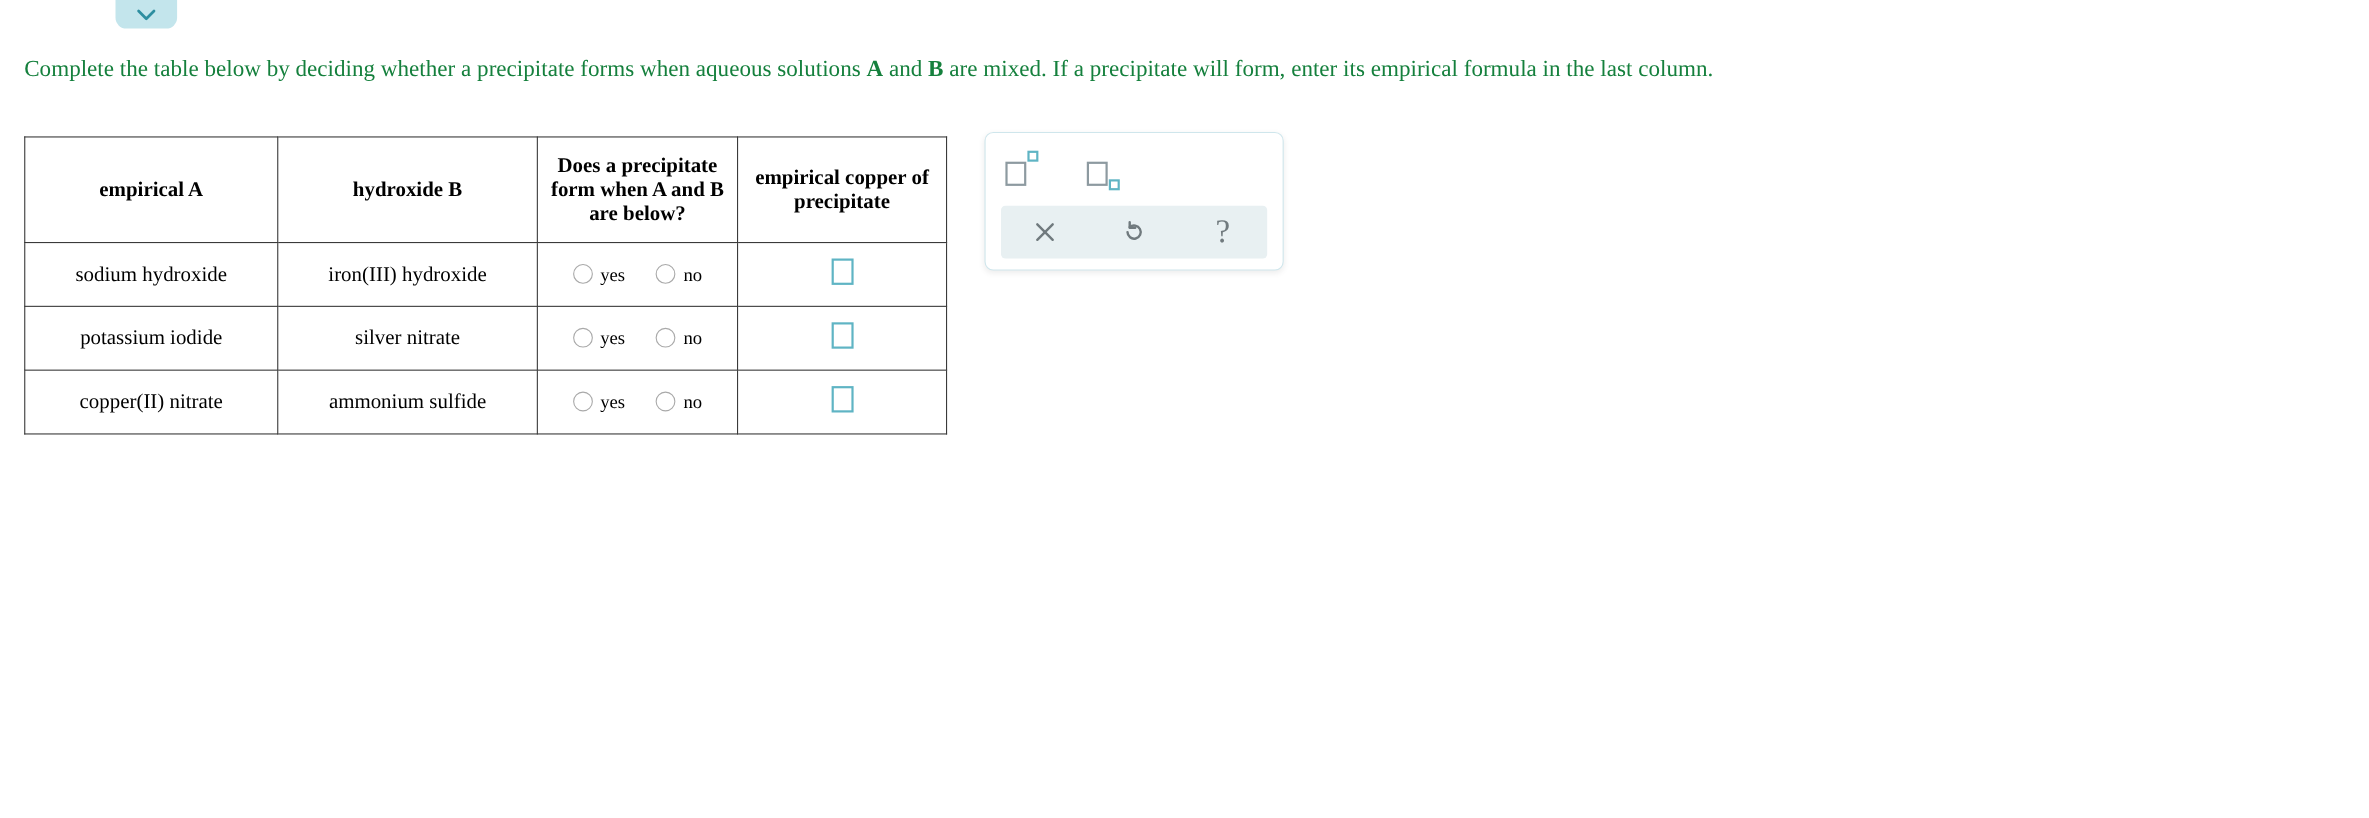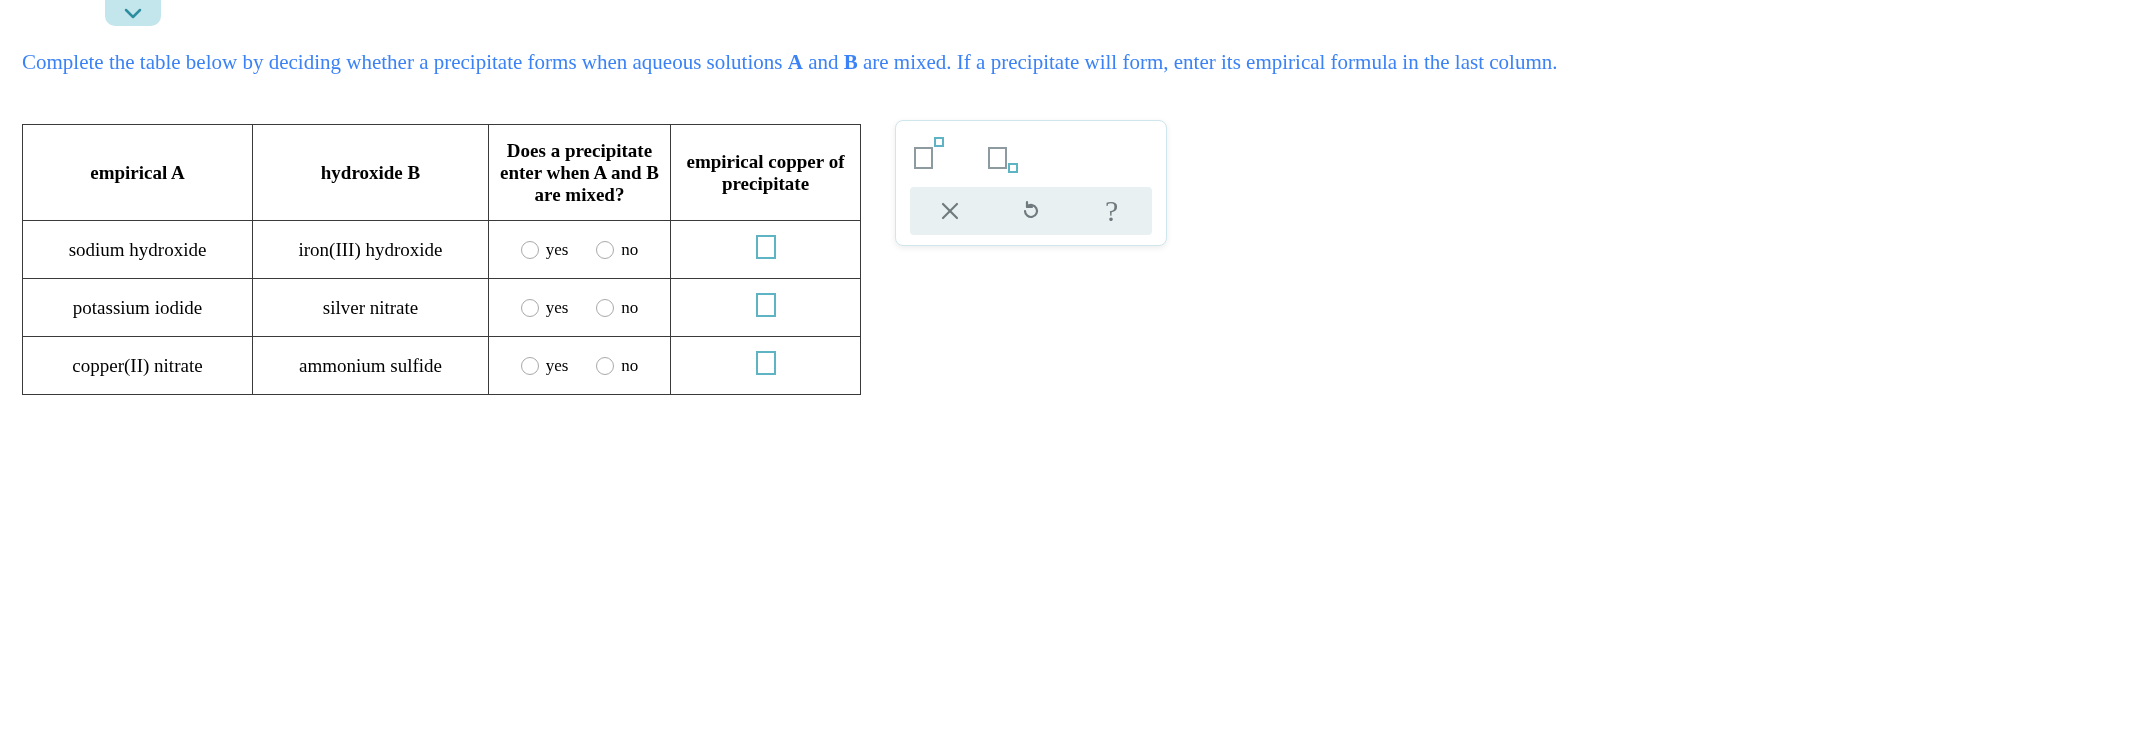--- a/index.html
+++ b/index.html
@@ -26,21 +26,21 @@
     background: #c3e5ec;
     border-radius: 0 0 10px 10px;
     display: flex;
     align-items: center;
     justify-content: center;
   }
   .collapse-tab svg { display: block; }
   .instructions {
     padding-top: 48px;
     font-size: 21px;
-    color: #3b82f6;
+    color: #15803d;
     line-height: 1.35;
   }
   .content-row {
     display: flex;
     align-items: flex-start;
     margin-top: 48px;
     gap: 34px;
   }
   table.main {
     border-collapse: collapse;
@@ -64,21 +64,21 @@
   .col-d { width: 190px; }
   table.main tbody td { height: 58px; }
   .radio-group {
     display: flex;
     align-items: center;
     justify-content: center;
     gap: 28px;
   }
   .radio-item {
     display: inline-flex;
-    align-items: center;
+    align-items: flex-start;
     gap: 7px;
     font-size: 17px;
   }
   .radio-circle {
     width: 18px;
     height: 18px;
     border: 1.5px solid #a9a9a9;
     border-radius: 50%;
     display: inline-block;
   }
@@ -171,21 +171,21 @@
     <span>Complete the table below by deciding whether a precipitate forms when aqueous solutions </span><b>A</b><span> and </span><b>B</b><span> are mixed. If a precipitate will form, enter its empirical formula in the last column.</span>
   </div>
 
   <div class="content-row">
 
     <table class="main">
       <thead>
         <tr>
           <th class="col-a">empirical A</th>
           <th class="col-b">hydroxide B</th>
-          <th class="col-c">Does a precipitate enter when A and B are mixed?</th>
+          <th class="col-c">Does a precipitate form when A and B are below?</th>
           <th class="col-d">empirical copper of precipitate</th>
         </tr>
       </thead>
       <tbody>
         <tr>
           <td>sodium hydroxide</td>
           <td>iron(III) hydroxide</td>
           <td>
             <div class="radio-group">
               <label class="radio-item">

